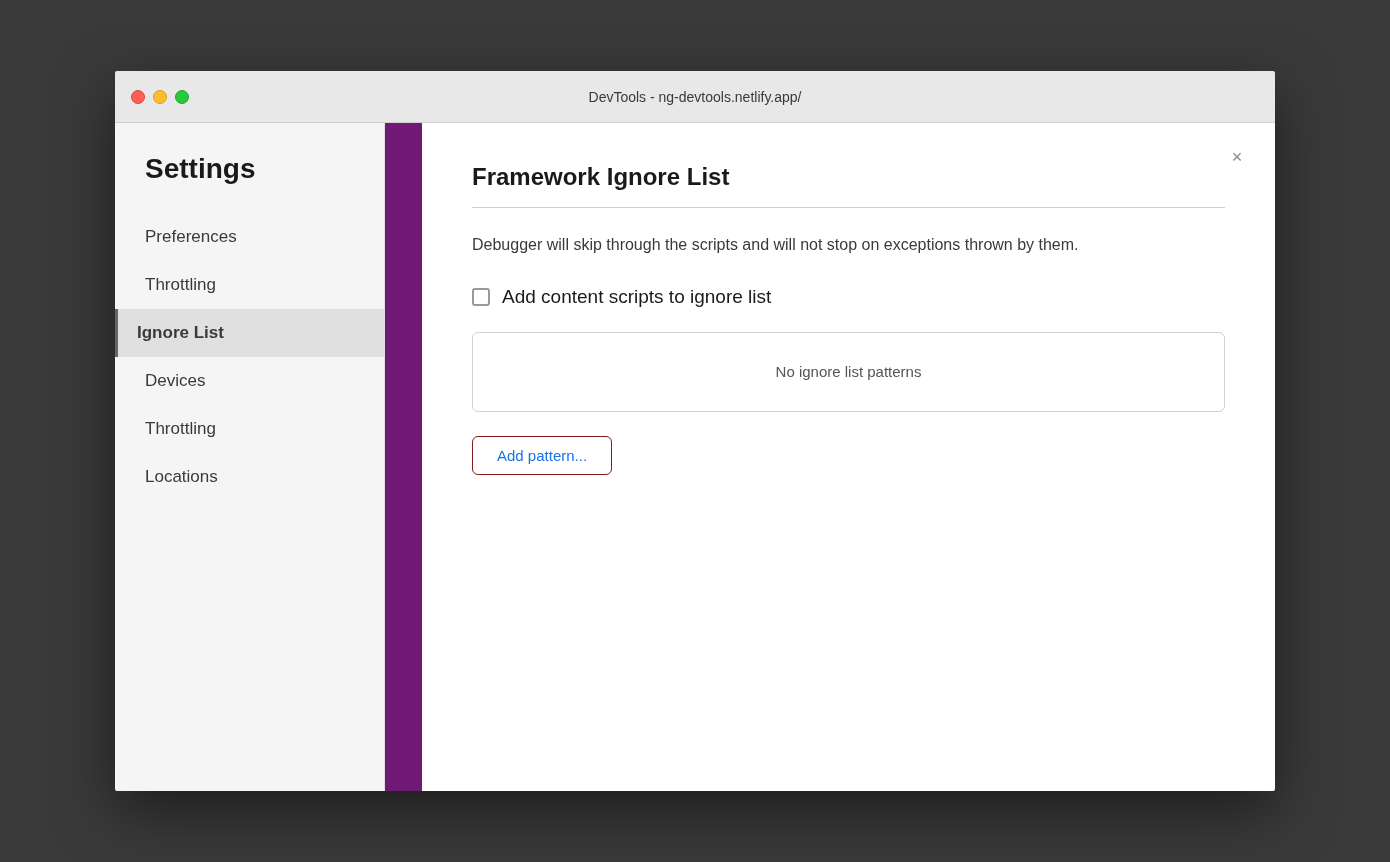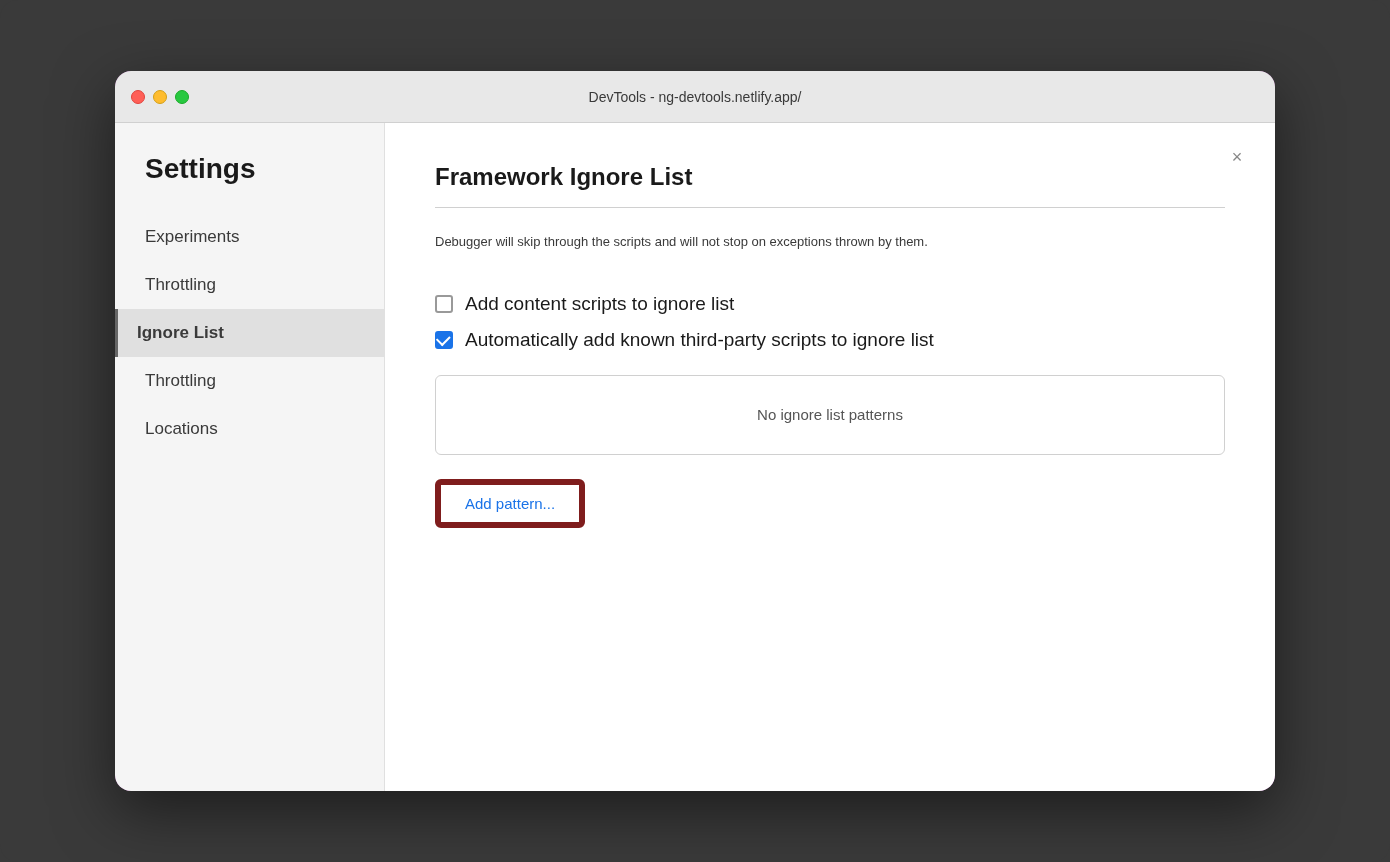--- a/index.html
+++ b/index.html
@@ -25,21 +25,21 @@
       height: 862px;
       display: flex;
       align-items: center;
       justify-content: center;
     }
 
     .window {
       width: 1160px;
       height: 720px;
       background: #701a75;
-      border-radius: 16px;
+      border-radius: 2px;
       box-shadow: 0 20px 60px rgba(0,0,0,0.5);
       overflow: hidden;
       display: flex;
       flex-direction: column;
     }
 
     .titlebar {
       background: #e8e8e8;
       height: 52px;
       display: flex;
@@ -84,20 +84,21 @@
       transform: translateX(-50%);
       font-size: 14px;
       font-weight: 500;
       color: #3a3a3a;
     }
 
     .window-content {
       display: flex;
       flex: 1;
       overflow: hidden;
+      gap: 37px;
     }
 
     .sidebar {
       width: 270px;
       background: #f5f5f5;
       padding: 30px 0;
       flex-shrink: 0;
       border-right: 1px solid #e0e0e0;
     }
 
@@ -160,24 +161,24 @@
       margin-bottom: 16px;
     }
 
     .divider {
       border: none;
       border-top: 1px solid #d0d0d0;
       margin-bottom: 24px;
     }
 
     .description {
-      font-size: 13px;
+      font-size: 16px;
       color: #3a3a3a;
       line-height: 1.6;
-      margin-bottom: 40px;
+      margin-bottom: 28px;
       max-width: 680px;
     }
 
     .checkbox-row {
       display: flex;
       align-items: center;
       gap: 12px;
       margin-bottom: 14px;
     }
 
@@ -231,21 +232,21 @@
       max-width: 820px;
     }
 
     .no-patterns-text {
       font-size: 15px;
       color: #555;
     }
 
     .add-pattern-btn {
       background: #ffffff;
-      border: 6px solid #7f1d1d;
+      border: 1px solid #7f1d1d;
       border-radius: 6px;
       padding: 10px 24px;
       font-size: 15px;
       color: #1a73e8;
       font-weight: 500;
       cursor: pointer;
       transition: background 0.1s;
     }
   </style>
 </head>
@@ -261,23 +262,24 @@
         <div class="traffic-light maximize"></div>
       </div>
       <span class="titlebar-title">DevTools - ng-devtools.netlify.app/</span>
     </div>
 
     <div class="window-content">
 
       <div class="sidebar">
         <div class="sidebar-title">Settings</div>
         <nav class="sidebar-nav">
-          <div class="sidebar-item">Experiments</div>
+          <div class="sidebar-item">Preferences</div>
           <div class="sidebar-item">Throttling</div>
           <div class="sidebar-item active">Ignore List</div>
+          <div class="sidebar-item">Devices</div>
           <div class="sidebar-item">Throttling</div>
           <div class="sidebar-item">Locations</div>
         </nav>
       </div>
 
       <div class="main-content">
         <button class="close-button">×</button>
 
         <h1 class="section-title">Framework Ignore List</h1>
         <hr class="divider">
@@ -286,26 +288,20 @@
 
         
         <div class="checkbox-row">
           <label>
             <div class="checkbox-custom"></div>
             <span>Add content scripts to ignore list</span>
           </label>
         </div>
 
         
-        <div class="checkbox-row">
-          <label>
-            <div class="checkbox-custom checked"></div>
-            <span>Automatically add known third-party scripts to ignore list</span>
-          </label>
-        </div>
 
         
         <div class="patterns-box">
           <span class="no-patterns-text">No ignore list patterns</span>
         </div>
 
         
         <button class="add-pattern-btn">Add pattern...</button>
       </div>
     </div>

